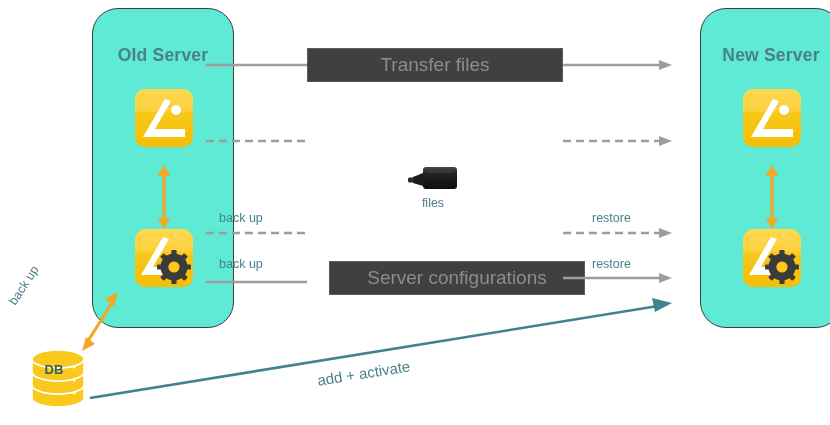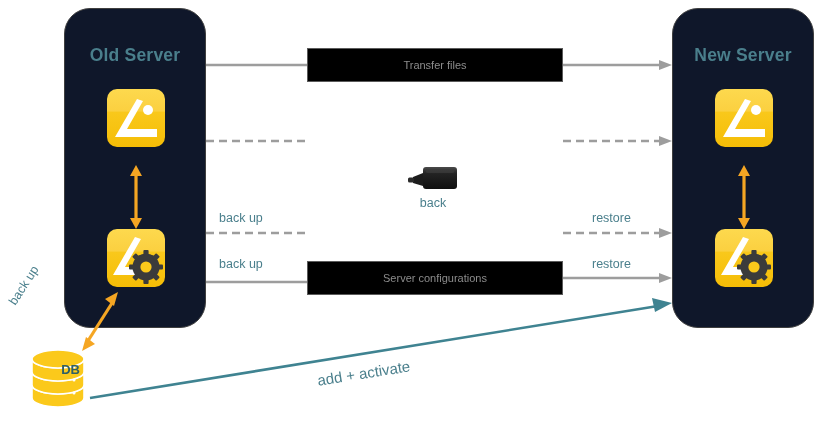--- a/index.html
+++ b/index.html
@@ -14,22 +14,23 @@
     position: relative;
     width: 830px;
     height: 425px;
     background: #ffffff;
     overflow: hidden;
   }
   .panel {
     position: absolute;
     border: 1.6px solid #3f3f3f;
     border-radius: 26px;
-    background: #0f172a;
+    background: #5eead4;
     box-sizing: border-box;
+    margin-left: 28px;
   }
   #panel-old { left: 64px; top: 8px; width: 142px; height: 320px; }
   #panel-new { left: 672px; top: 8px; width: 142px; height: 320px; }
 
   .panel-title {
     position: absolute;
     left: 0;
     width: 100%;
     text-align: center;
     font-size: 17.5px;
@@ -52,27 +53,27 @@
     position: absolute;
     width: 22px;
     height: 66px;
   }
   .vert-arrow svg { display: block; }
 
   
   .mid-box {
     position: absolute;
     border: 1.3px solid #5b5b5b;
-    background: #000000;
+    background: #404040;
     box-sizing: border-box;
     display: flex;
     align-items: center;
     justify-content: center;
     color: #8c8c8c;
-    font-size: 11px;
+    font-size: 19px;
     left: 307px;
     width: 256px;
     height: 34px;
   }
 
   
   .conn {
     position: absolute;
     height: 12px;
   }
@@ -111,21 +112,21 @@
     top: 348px;
     width: 60px;
     height: 66px;
   }
   #db-cyl svg { display: block; }
   #db-label-text {
     position: absolute;
     left: 28px;
     top: 362px;
     width: 52px;
-    text-align: right;
+    text-align: center;
     font-size: 13px;
     font-weight: bold;
     color: #2f5f66;
     pointer-events: none;
   }
 
   #db-arrow {
     position: absolute;
     left: 78px;
     top: 290px;
@@ -318,37 +319,37 @@
           <stop offset="30%" stop-color="#232323"></stop>
           <stop offset="100%" stop-color="#0f0f0f"></stop>
         </linearGradient>
       </defs>
       <rect x="18" y="5" width="34" height="22" rx="3" ry="3" fill="url(#usbG)"></rect>
       <path d="M 18 11 L 8 15 L 8 21 L 18 24 Z" fill="#1c1c1c"></path>
       <rect x="3" y="15.5" width="6" height="5" rx="1.5" fill="#2a2a2a"></rect>
       <rect x="21" y="7" width="28" height="4" rx="1.5" fill="#3c3c3c" opacity="0.7"></rect>
     </svg>
   </div>
-  <div id="usb-label">back</div>
+  <div id="usb-label">files</div>
 
   <div class="edge-label" style="left:219px; top:211px;">back up</div>
   <div class="conn" style="left:206px; top:227px; width:101px;">
     <svg width="101" height="12" viewBox="0 0 101 12" xmlns="http://www.w3.org/2000/svg">
       <line x1="0" y1="6" x2="101" y2="6" stroke="#9d9d9d" stroke-width="2.4" stroke-dasharray="8 5"></line>
     </svg>
   </div>
   <div class="edge-label" style="left:592px; top:211px;">restore</div>
   <div class="conn" style="left:563px; top:227px; width:109px;">
     <svg width="109" height="12" viewBox="0 0 109 12" xmlns="http://www.w3.org/2000/svg">
       <line x1="0" y1="6" x2="96" y2="6" stroke="#9d9d9d" stroke-width="2.4" stroke-dasharray="8 5"></line>
       <polygon points="109,6 96,1 96,11" fill="#9d9d9d"></polygon>
     </svg>
   </div>
 
-  <div class="mid-box" style="top:261px;">Server configurations</div>
+  <div class="mid-box" style="top:261px;margin-left:22px;">Server configurations</div>
   <div class="edge-label" style="left:219px; top:257px;">back up</div>
   <div class="conn" style="left:206px; top:276px; width:101px;">
     <svg width="101" height="12" viewBox="0 0 101 12" xmlns="http://www.w3.org/2000/svg">
       <line x1="0" y1="6" x2="101" y2="6" stroke="#9d9d9d" stroke-width="2.4"></line>
     </svg>
   </div>
   <div class="edge-label" style="left:592px; top:257px;">restore</div>
   <div class="conn" style="left:563px; top:272px; width:109px;">
     <svg width="109" height="12" viewBox="0 0 109 12" xmlns="http://www.w3.org/2000/svg">
       <line x1="0" y1="6" x2="96" y2="6" stroke="#9d9d9d" stroke-width="2.4"></line>

